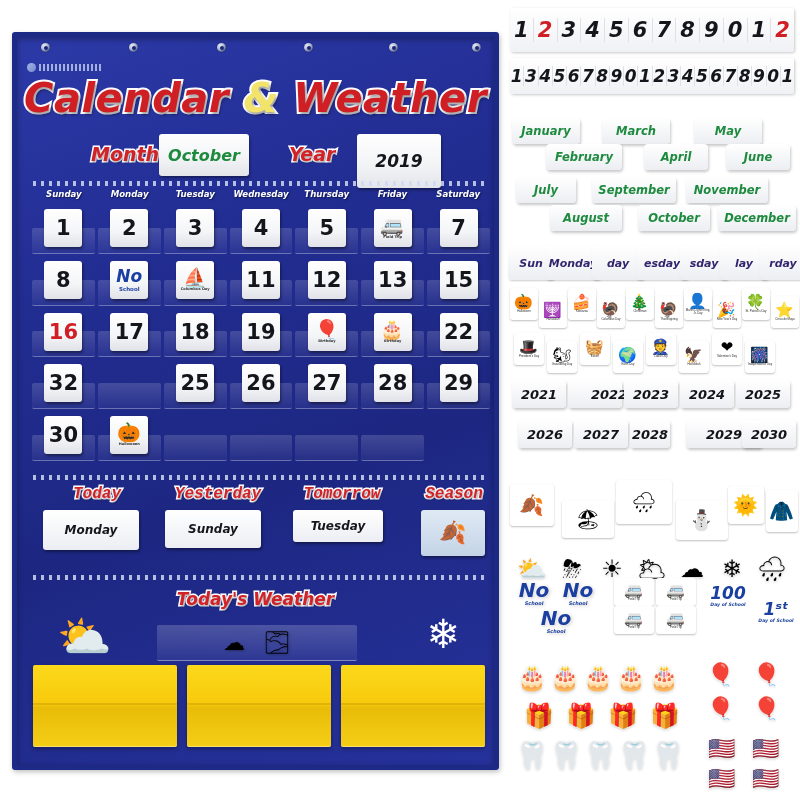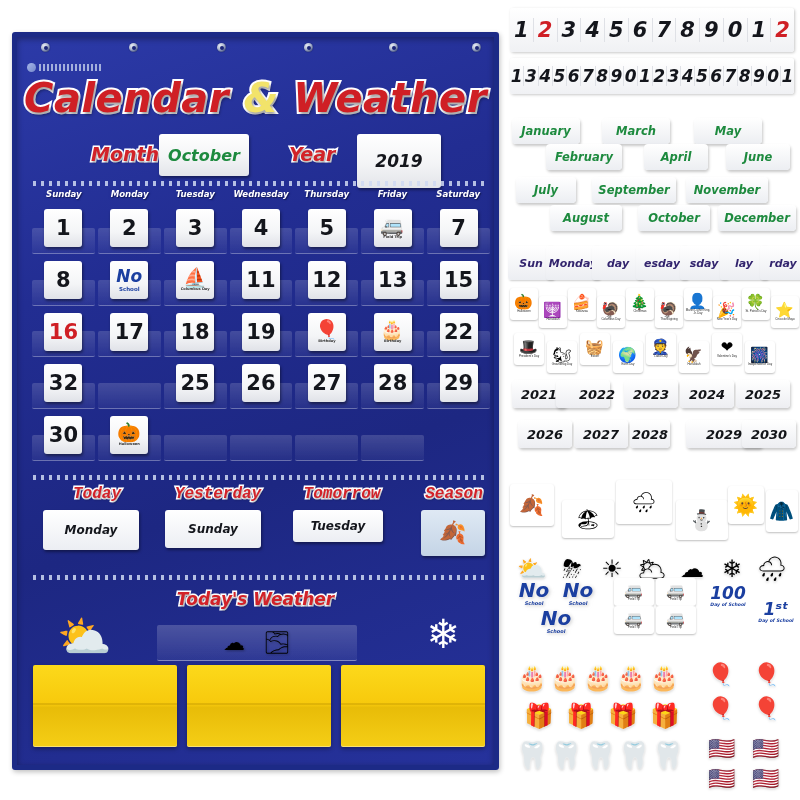--- a/index.html
+++ b/index.html
@@ -641,21 +641,21 @@
         <div class="cap">Valentine's Day</div>
       </div>
       <div class="sticker" style="left: 241px; top: 341px; width: 30px; height: 32px;">
         <div class="gl">🎆</div>
         <div class="cap">Independence Day</div>
       </div>
     </div>
 
   <div id="years-area">
       <div class="ycard" style="left: 8px; top: 380px; width: 54px; height: 28px;">2021</div>
-      <div class="ycard" style="left: 52px; top: 380px; width: 54px; height: 28px; padding-left: 28px;">2022</div>
+      <div class="ycard" style="left: 64px; top: 380px; width: 54px; height: 28px; padding-left: 28px;">2022</div>
       <div class="ycard" style="left: 120px; top: 380px; width: 54px; height: 28px;">2023</div>
       <div class="ycard" style="left: 176px; top: 380px; width: 54px; height: 28px;">2024</div>
       <div class="ycard" style="left: 232px; top: 380px; width: 54px; height: 28px;">2025</div>
       <div class="ycard" style="left: 14px; top: 420px; width: 54px; height: 28px;">2026</div>
       <div class="ycard" style="left: 70px; top: 420px; width: 54px; height: 28px;">2027</div>
       <div class="ycard" style="left: 126px; top: 420px; width: 40px; height: 28px;">2028</div>
       <div class="ycard" style="left: 182px; top: 420px; width: 76px; height: 28px;">2029</div>
       <div class="ycard" style="left: 238px; top: 420px; width: 54px; height: 28px;">2030</div>
     </div>
 

